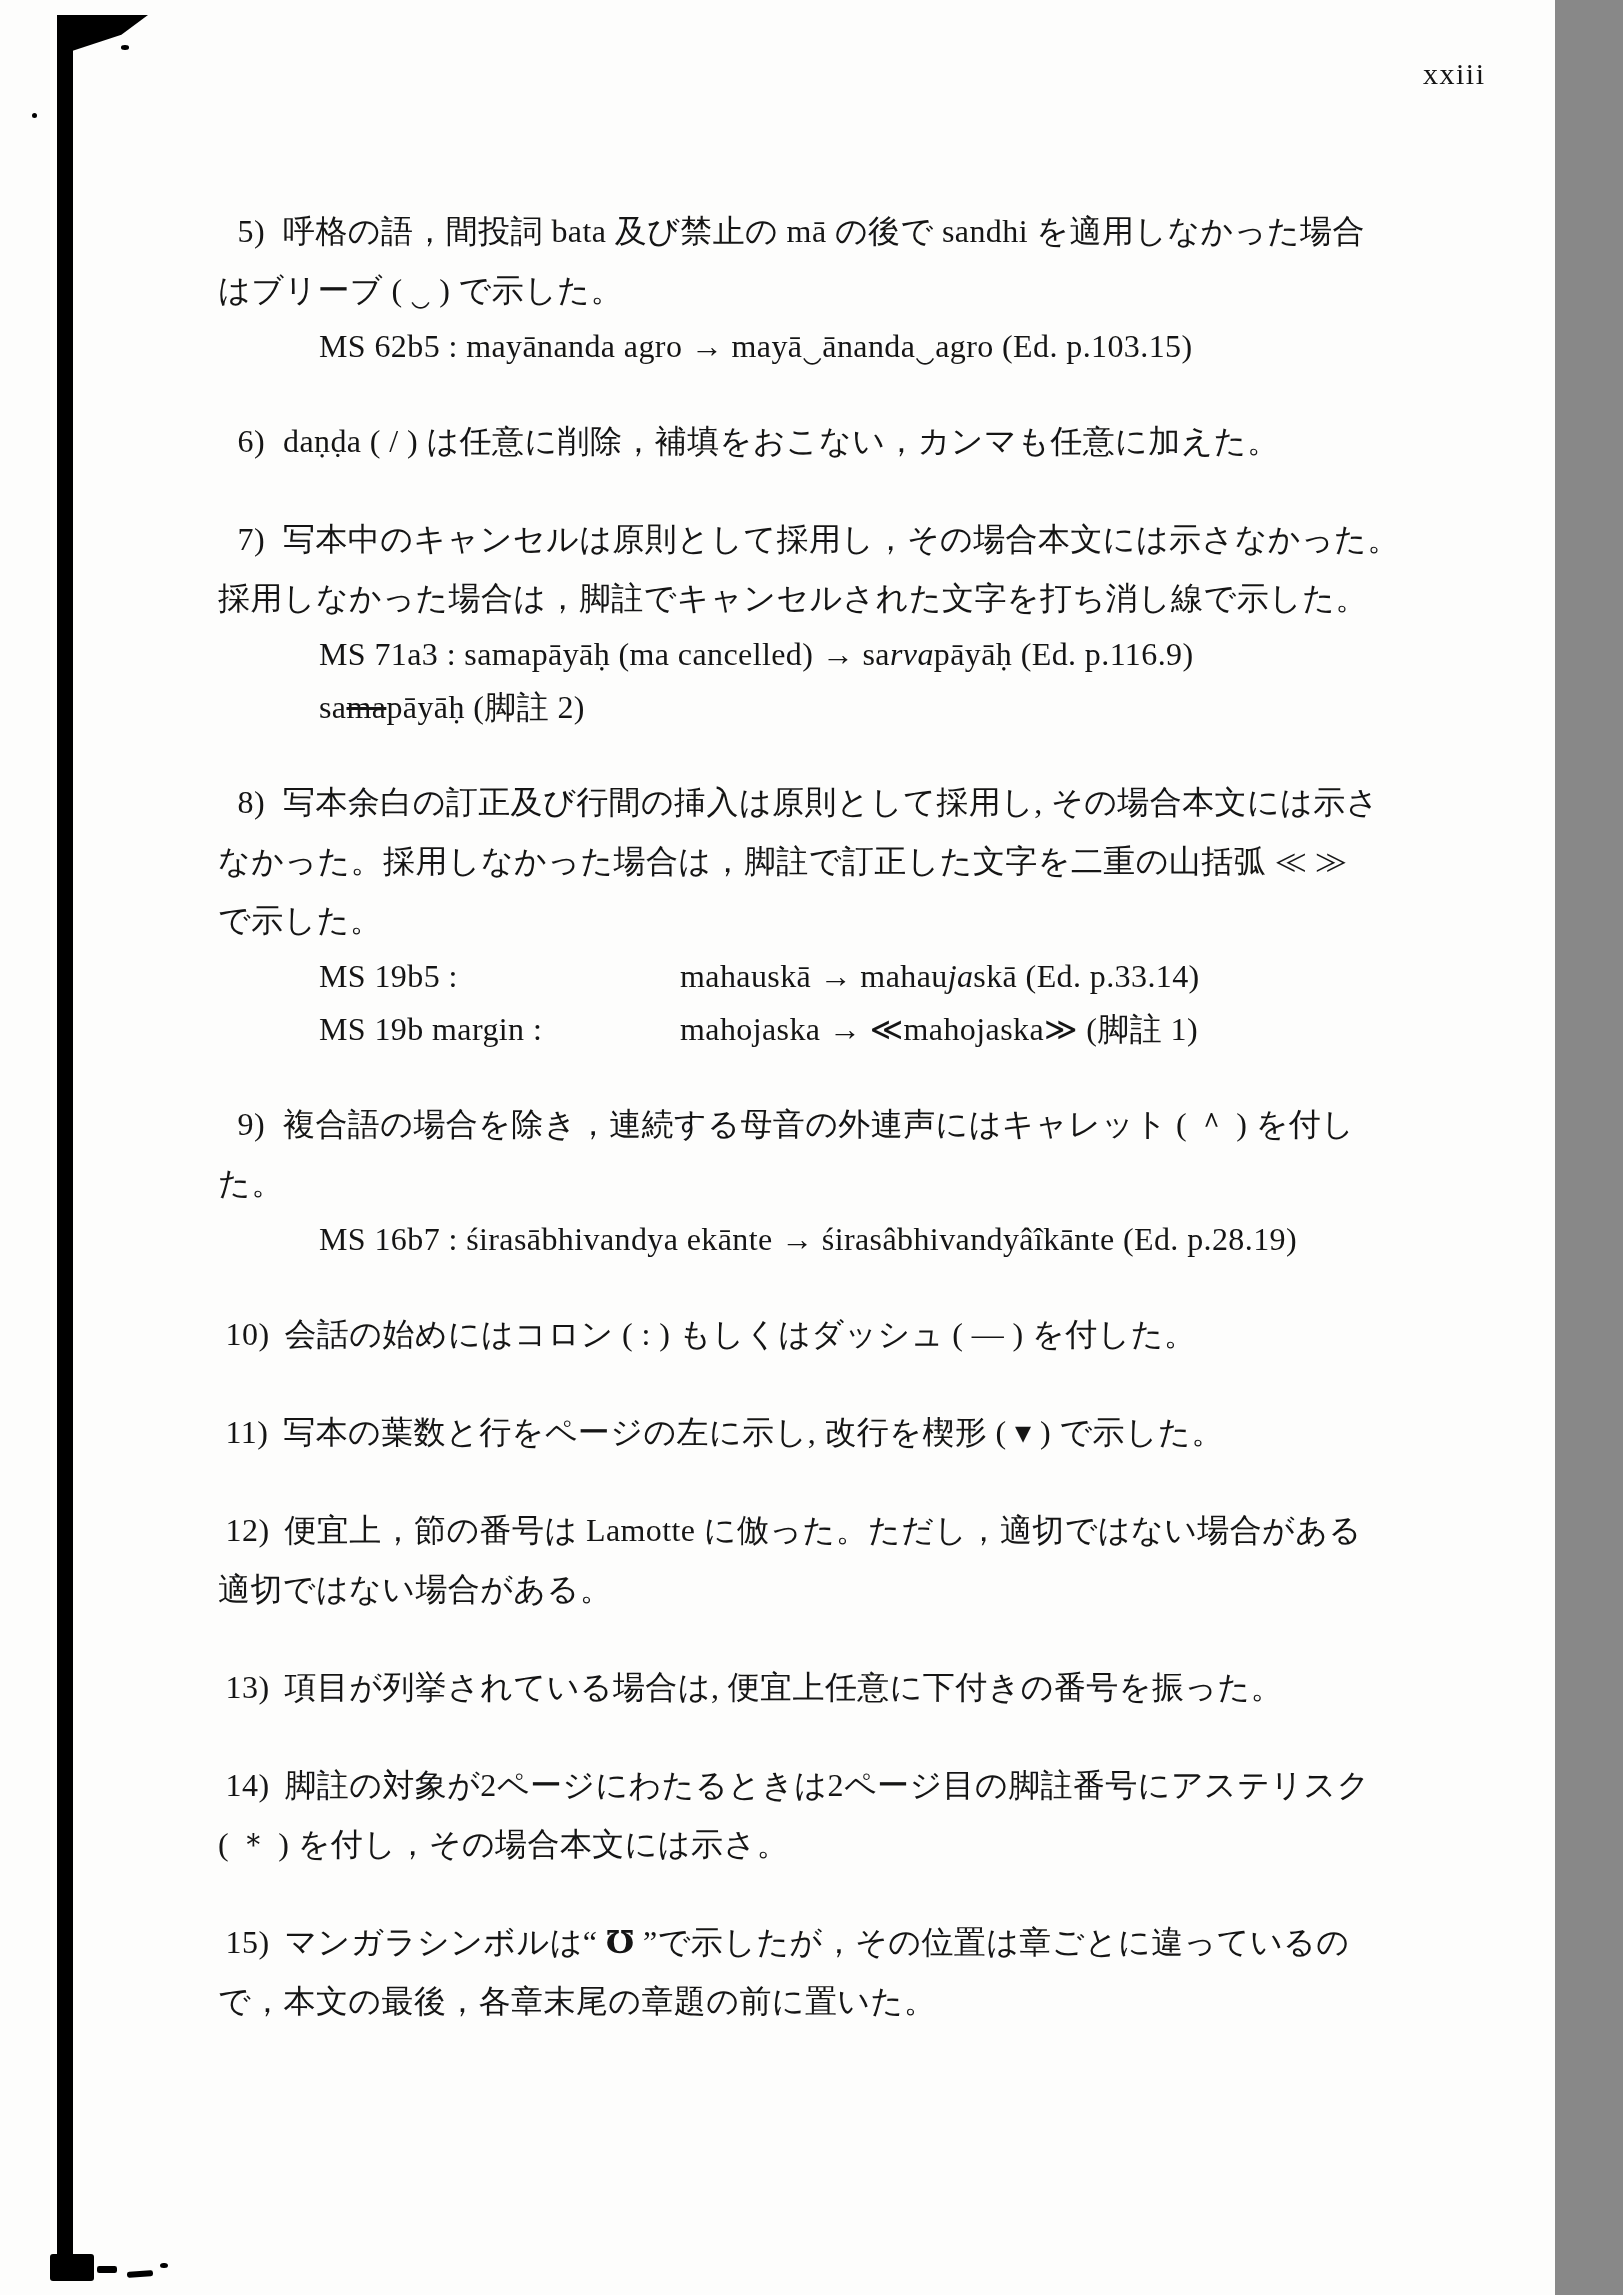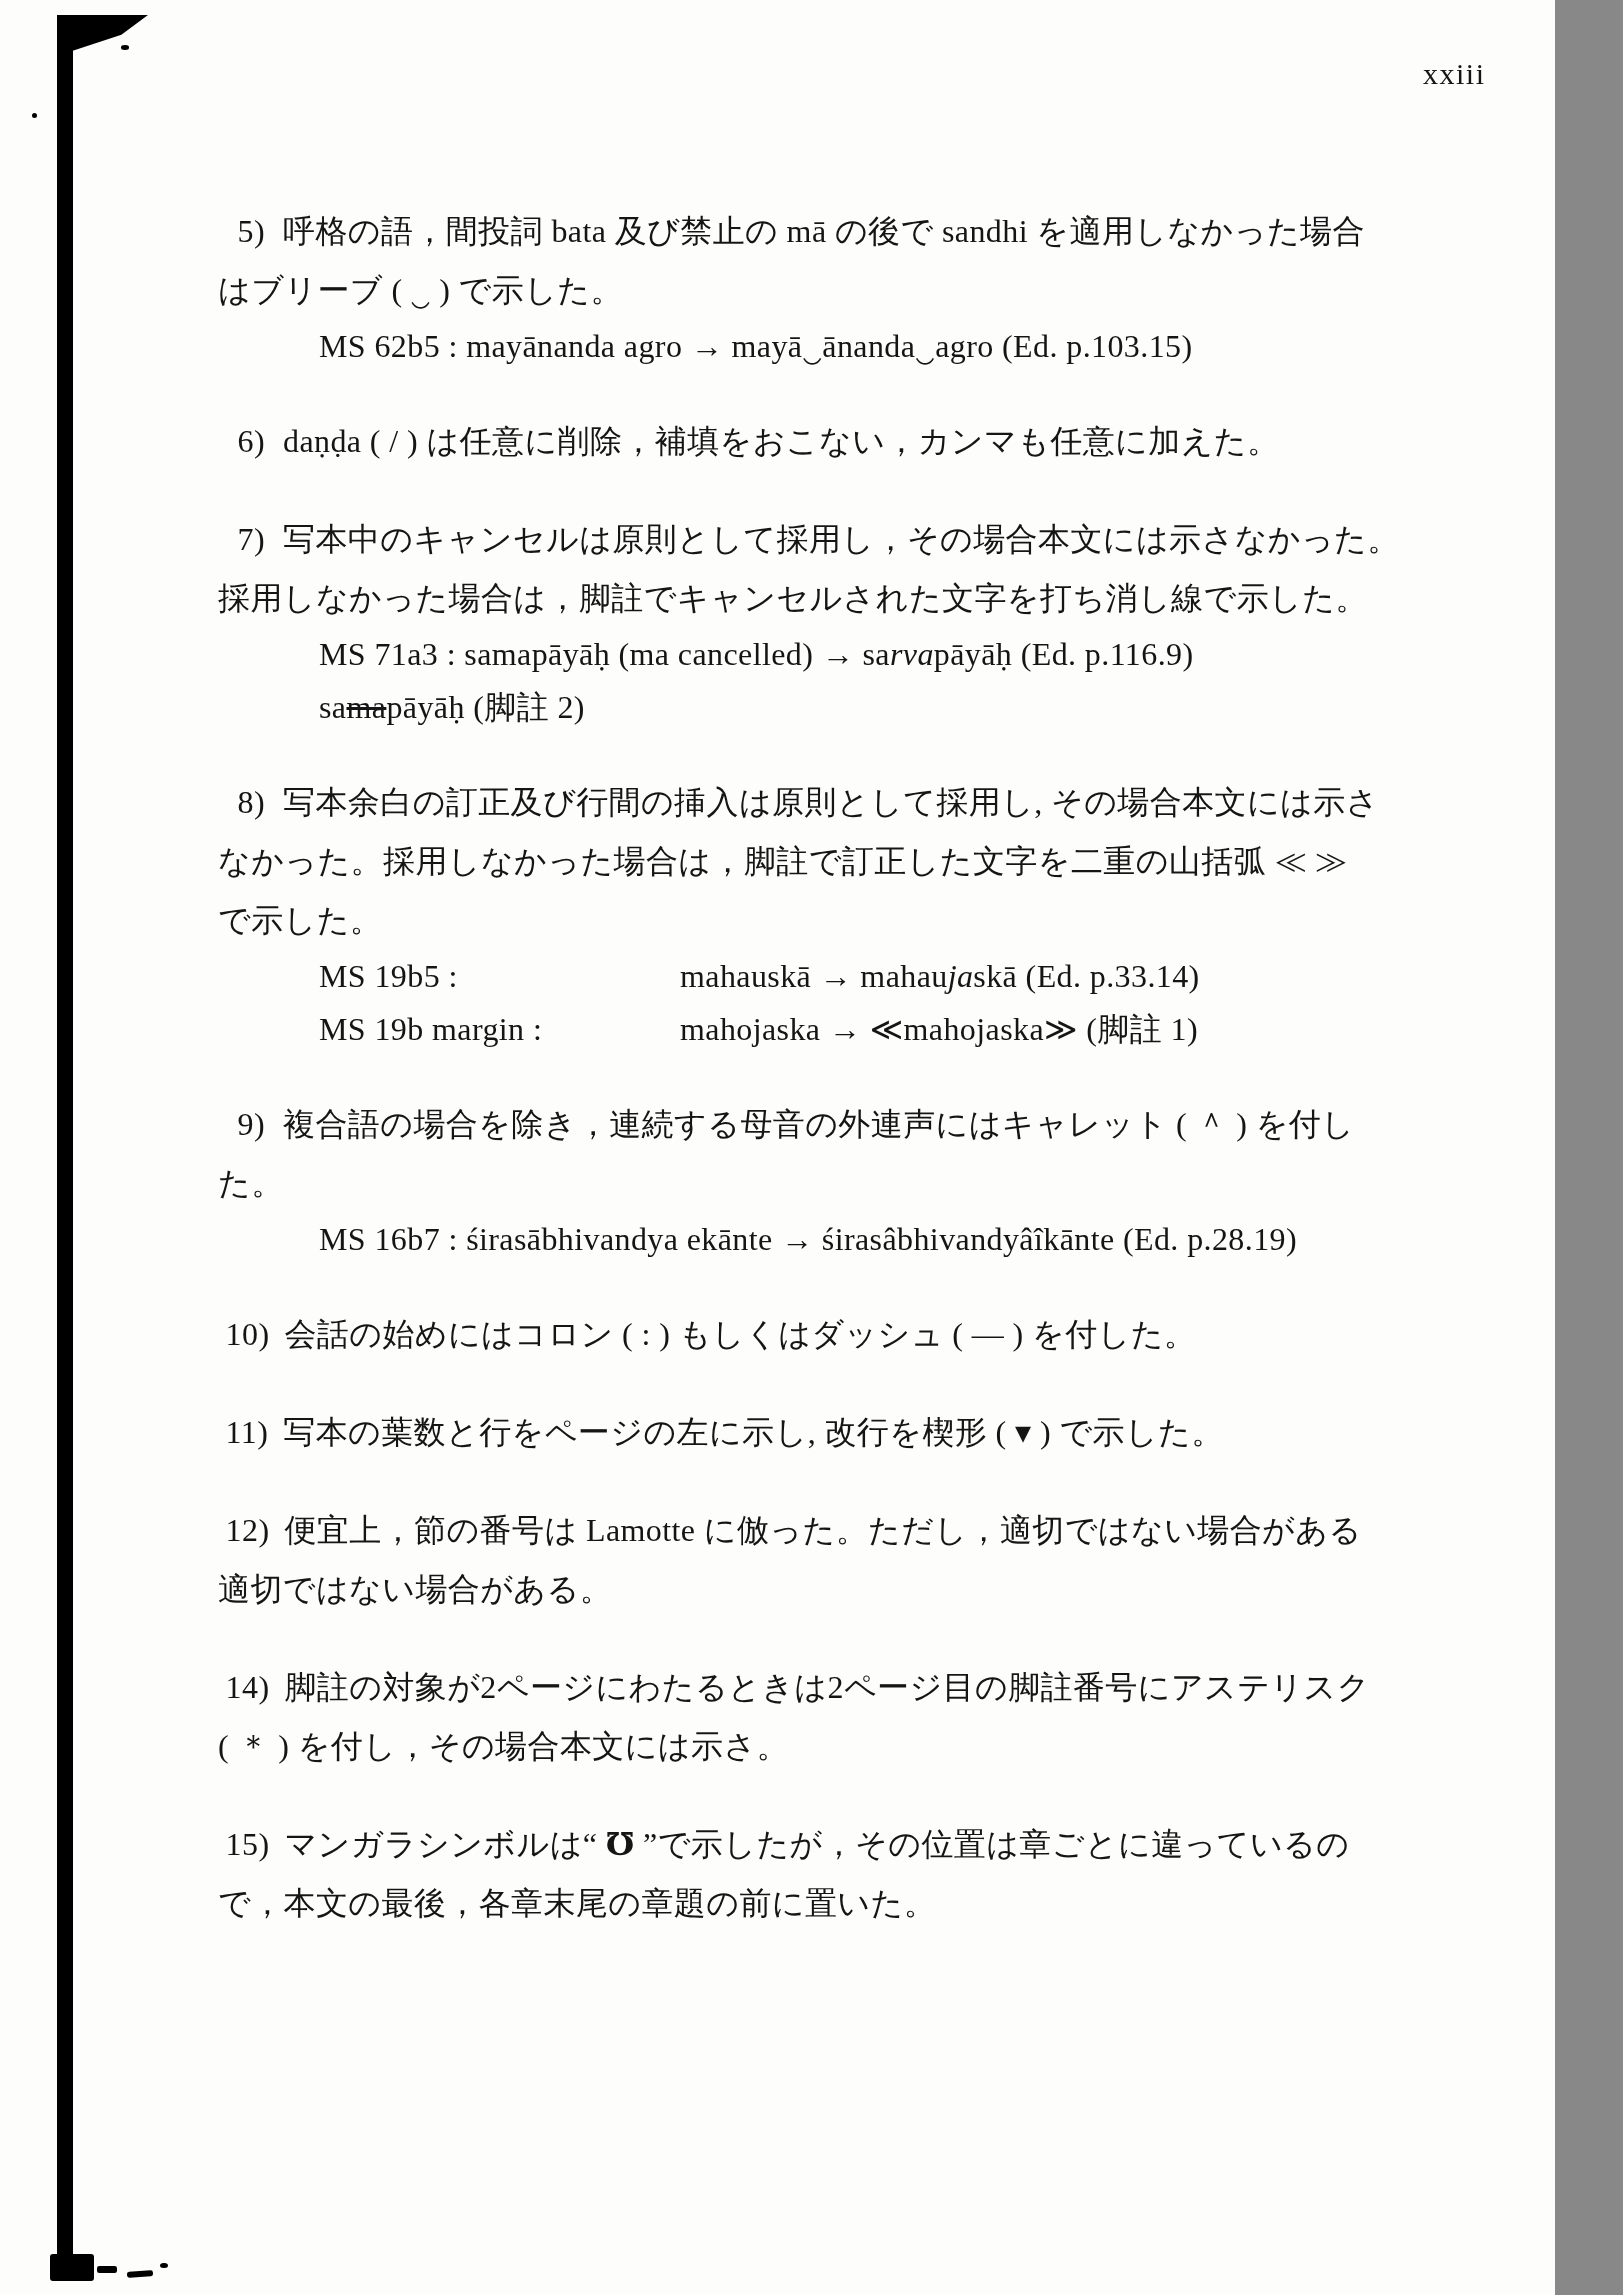--- a/index.html
+++ b/index.html
@@ -84,20 +84,23 @@
         <div class="bline pad0"><span class="num">10)</span><span>会話の始めにはコロン ( : ) もしくはダッシュ ( — ) を付した。</span></div>
       </div>
       <div class="item">
         <div class="bline pad0"><span class="num">11)</span><span>写本の葉数と行をページの左に示し, 改行を楔形 ( ▾ ) で示した。</span></div>
       </div>
       <div class="item">
         <div class="bline pad0"><span class="num">12)</span><span>便宜上，節の番号は Lamotte に倣った。ただし，適切ではない場合がある</span></div>
         <div class="bline">適切ではない場合がある。</div>
       </div>
       <div class="item">
+        <div class="bline pad0"><span class="num">13)</span><span>項目が列挙されている場合は, 便宜上任意に下付きの番号を振った。</span></div>
+      </div>
+      <div class="item">
         <div class="bline pad0"><span class="num">14)</span><span>脚註の対象が2ページにわたるときは2ページ目の脚註番号にアステリスク</span></div>
         <div class="bline">( ＊ ) を付し，その場合本文には示さ。</div>
       </div>
       <div class="item">
         <div class="bline pad0"><span class="num">15)</span><span>マンガラシンボルは“ <span class="mangala">℧</span> ”で示したが，その位置は章ごとに違っているの</span></div>
         <div class="bline">で，本文の最後，各章末尾の章題の前に置いた。</div>
       </div>
     </div>
 
 </div>

